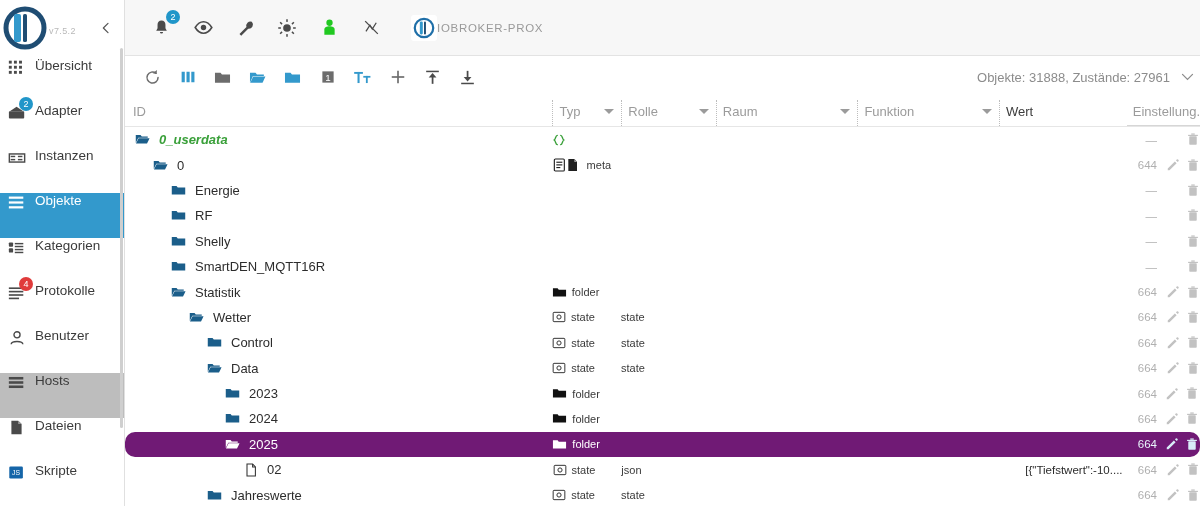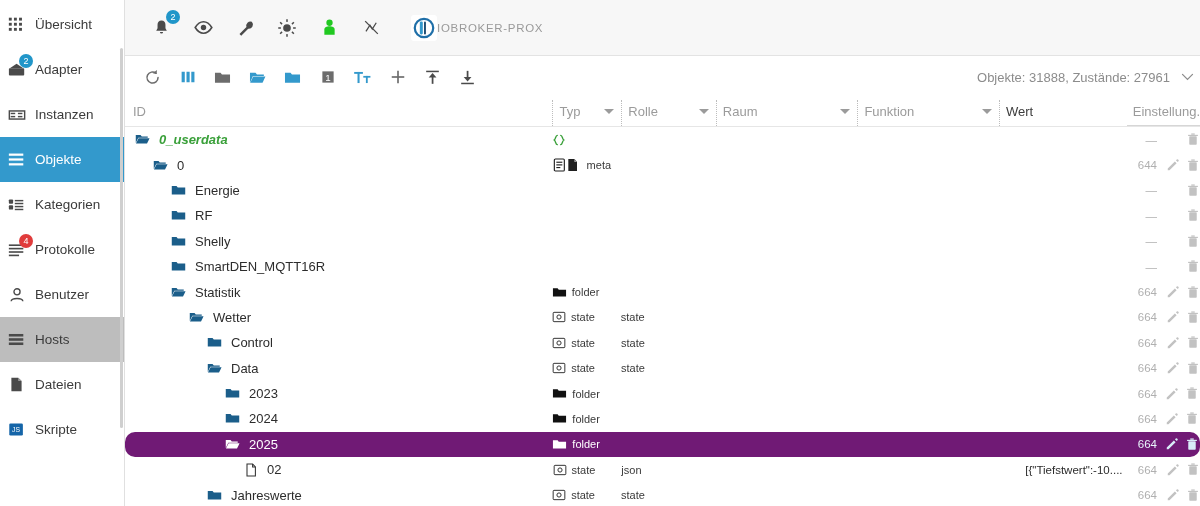--- a/index.html
+++ b/index.html
@@ -29,21 +29,21 @@
     font-size: 9px; color: #b9b9b9; letter-spacing: .4px;
     margin-left: 1px; margin-top: 6px;
   }
   .collapse-btn {
     margin-left: auto; width: 24px; height: 24px;
     display: flex; align-items: center; justify-content: center;
     color: #555; font-size: 15px; cursor: pointer;
   }
   .sb-items { flex: 1; padding-top: 2px; overflow: hidden; }
   .sb-item {
-    height: 45px; display: flex; align-items: center;
+    height: 45px; display: flex; align-items: flex-start;
     padding-left: 7px; gap: 9px;
     color: #3b3b3b; font-size: 13.5px; cursor: pointer;
     position: relative; white-space: nowrap;
   }
   .sb-item .ic {
     width: 19px; height: 19px; flex: 0 0 19px;
     display: flex; align-items: center; justify-content: center;
     color: #4a4a4a; position: relative;
   }
   .sb-item.selected { background: #3399cc; color: #ffffff; }
@@ -150,20 +150,35 @@
   .row.selected .tree-label { color: #ffffff; }
   .fic { width: 19px; height: 19px; flex: 0 0 19px; display: flex; align-items: center; justify-content: center; margin-right: 7px; }
   .svgsm { display: block; }
 </style>
 </head>
 <body>
 
 <div class="app">
 
   <nav class="sidebar">
+    <div class="sb-head">
+      <div class="logo">
+        <svg viewBox="0 0 46 46" width="46" height="46" class="svgsm">
+          <circle cx="23" cy="23" r="19" fill="none" stroke="#1f4d73" stroke-width="5"></circle>
+          <rect x="12" y="9" width="7" height="28" rx="2" fill="#3399cc"></rect>
+          <rect x="21" y="9" width="4" height="28" rx="1.6" fill="#1f4d73"></rect>
+        </svg>
+      </div>
+      <span class="ver">v7.5.2</span>
+      <div class="collapse-btn">
+        <svg viewBox="0 0 24 24" width="16" height="16">
+            <path d="M15 5 L8 12 L15 19" fill="none" stroke="#555" stroke-width="1.8" stroke-linecap="round" stroke-linejoin="round"></path>
+          </svg>
+      </div>
+    </div>
 
     <div class="sb-items">
 
       <div class="sb-item">
         <span class="ic">
           <svg viewBox="0 0 20 20" width="17" height="17">
               <g fill="#4a4a4a">
             <rect x="1" y="2" width="3.4" height="3.4"></rect>
                 <rect x="7" y="2" width="3.4" height="3.4"></rect>
                 <rect x="13" y="2" width="3.4" height="3.4"></rect>

